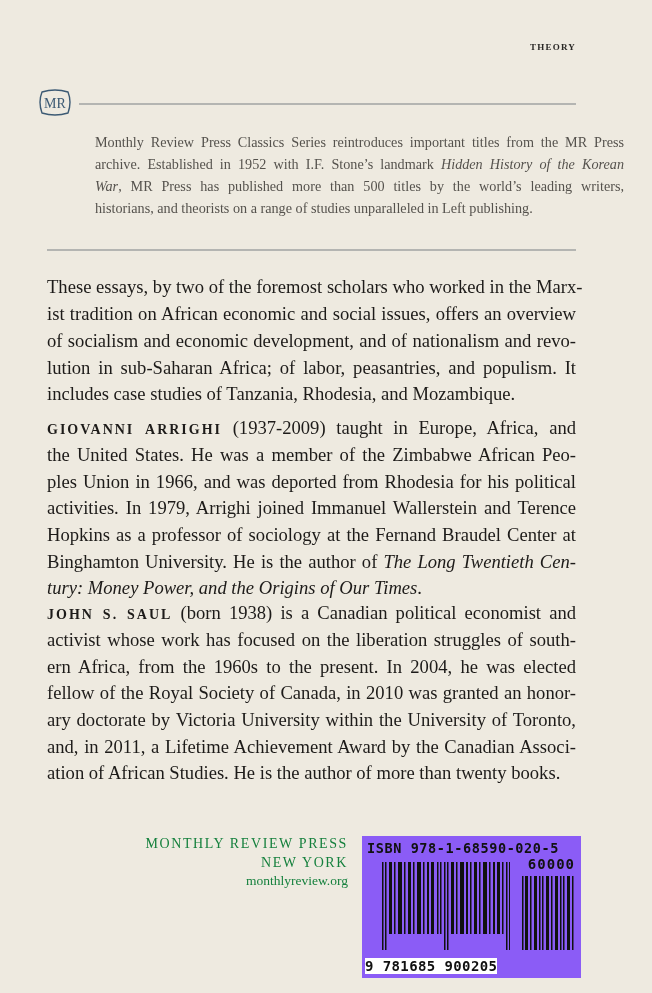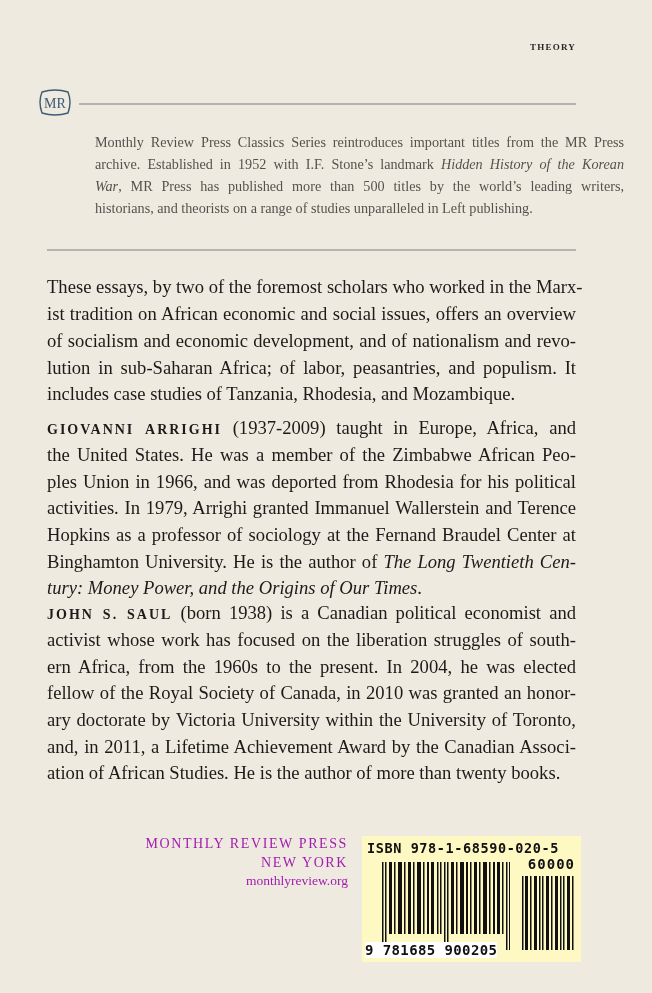--- a/index.html
+++ b/index.html
@@ -34,27 +34,27 @@
   }
   .line.last { text-align-last: left; }
 
   .series .line { font-size: 14.2px; color: #55524d; height: 22px; line-height: 22px; margin-left: 48px; }
   .desc .line, .bio .line { font-size: 18.6px; color: #1d1b19; height: 27px; line-height: 27px; }
   .name { font-weight: bold; letter-spacing: 2px; font-size: 14px; }
   i { font-style: italic; }
 
   .publisher {
     right: 304px; text-align: left;
-    font-size: 14px; letter-spacing: 1.6px; color: #a21caf;
+    font-size: 14px; letter-spacing: 1.6px; color: #15803d;
   }
   .pub-url { letter-spacing: 0; font-size: 13.5px; }
 
   .barcode-box {
-    left: 362px; top: 836px; width: 219px; height: 126px;
-    background: #fef9c3;
+    left: 362px; top: 836px; width: 219px; height: 142px;
+    background: #8b5cf6;
   }
   .isbn-text {
     position: absolute; left: 5px; top: 4px;
     font-family: "DejaVu Sans Mono", "Liberation Mono", monospace;
     font-size: 13.5px; font-weight: bold; letter-spacing: 0.6px; color: #111;
   }
   .price-text {
     position: absolute; right: 6px; top: 20px;
     font-family: "DejaVu Sans Mono", "Liberation Mono", monospace;
     font-size: 14px; font-weight: bold; letter-spacing: 1px; color: #111;
@@ -93,21 +93,21 @@
   <div class="abs line" style="top:300px">ist tradition on African economic and social issues, offers an overview</div>
   <div class="abs line" style="top:327px">of socialism and economic development, and of nationalism and revo-</div>
   <div class="abs line" style="top:354px">lution in sub-Saharan Africa; of labor, peasantries, and populism. It</div>
   <div class="abs line last" style="top:380px">includes case studies of Tanzania, Rhodesia, and Mozambique.</div>
 </div>
 
 <div class="bio">
   <div class="abs line" style="top:414px"><span class="name">GIOVANNI ARRIGHI</span><span> (1937-2009) taught in Europe, Africa, and</span></div>
   <div class="abs line" style="top:441px">the United States. He was a member of the Zimbabwe African Peo-</div>
   <div class="abs line" style="top:468px">ples Union in 1966, and was deported from Rhodesia for his political</div>
-  <div class="abs line" style="top:494px">activities. In 1979, Arrighi granted Immanuel Wallerstein and Terence</div>
+  <div class="abs line" style="top:494px">activities. In 1979, Arrighi joined Immanuel Wallerstein and Terence</div>
   <div class="abs line" style="top:521px">Hopkins as a professor of sociology at the Fernand Braudel Center at</div>
   <div class="abs line" style="top:548px"><span>Binghamton University. He is the author of </span><i>The Long Twentieth Cen-</i></div>
   <div class="abs line last" style="top:574px"><i>tury: Money Power, and the Origins of Our Times</i><span>.</span></div>
 </div>
 
 <div class="bio">
   <div class="abs line" style="top:599px"><span class="name">JOHN S. SAUL</span><span> (born 1938) is a Canadian political economist and</span></div>
   <div class="abs line" style="top:626px">activist whose work has focused on the liberation struggles of south-</div>
   <div class="abs line" style="top:653px">ern Africa, from the 1960s to the present. In 2004, he was elected</div>
   <div class="abs line" style="top:679px">fellow of the Royal Society of Canada, in 2010 was granted an honor-</div>

